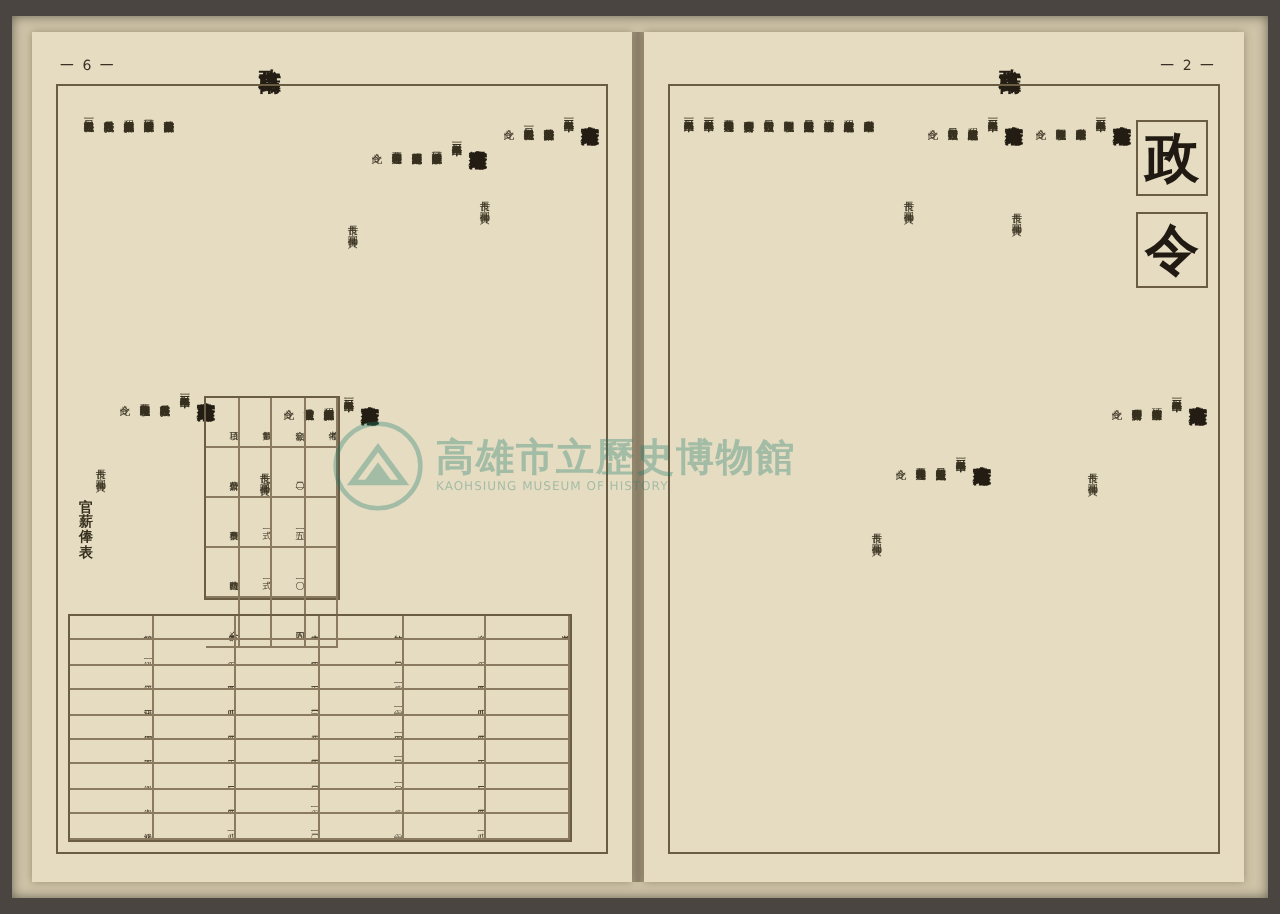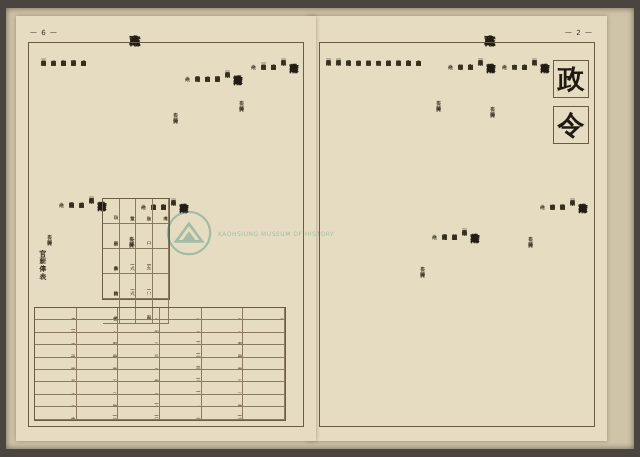--- a/index.html
+++ b/index.html
@@ -18,21 +18,21 @@
     position:absolute;left:6px;top:8px;width:628px;height:441px;
     background:#cfc4a8;
     box-shadow:0 0 6px rgba(0,0,0,.5) inset;
   }
   .page{
     position:absolute;top:8px;height:425px;
     background:#e6dcc2;
     box-shadow:0 0 4px rgba(90,75,50,.45);
   }
   .page.left{left:10px;width:300px;}
-  .page.right{left:301px;width:300px;}
+  .page.right{left:316px;width:300px;}
   .gutter{
     position:absolute;left:305px;top:8px;width:16px;height:425px;
     background:linear-gradient(90deg,rgba(90,75,50,.05),rgba(60,48,30,.45),rgba(90,75,50,.05));
   }
   .frame{
     position:absolute;border:1px solid #6b5c44;
   }
   .page.left .frame{left:12px;top:26px;right:12px;bottom:14px;}
   .page.right .frame{left:12px;top:26px;right:12px;bottom:14px;}
 
@@ -316,17 +316,18 @@
     <div class="v body" style="position:absolute;left:22px;bottom:138px;height:60px;font-size:7px;font-weight:bold;">官 薪 俸 表</div>
   </div>
 
   <div class="watermark">
     <svg class="wm-logo" viewBox="0 0 100 100">
       <circle cx="50" cy="50" r="46" fill="none" stroke="#1d7d6e" stroke-width="5"></circle>
       <path d="M22 68 L50 30 L78 68 Z" fill="none" stroke="#1d7d6e" stroke-width="6"></path>
       <path d="M34 68 L50 46 L66 68 Z" fill="#1d7d6e"></path>
     </svg>
     <div>
+      <div class="wm-text">高雄市立歷史博物館</div>
       <div class="wm-sub">KAOHSIUNG MUSEUM OF HISTORY</div>
     </div>
   </div>
 
 </div>
 
 </body></html>

